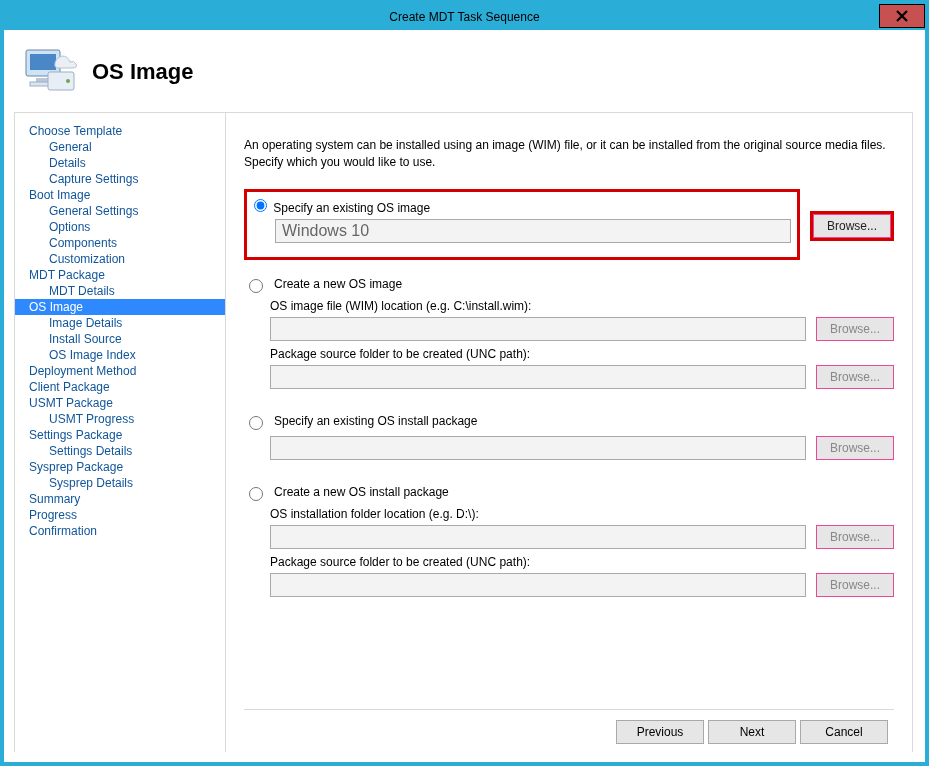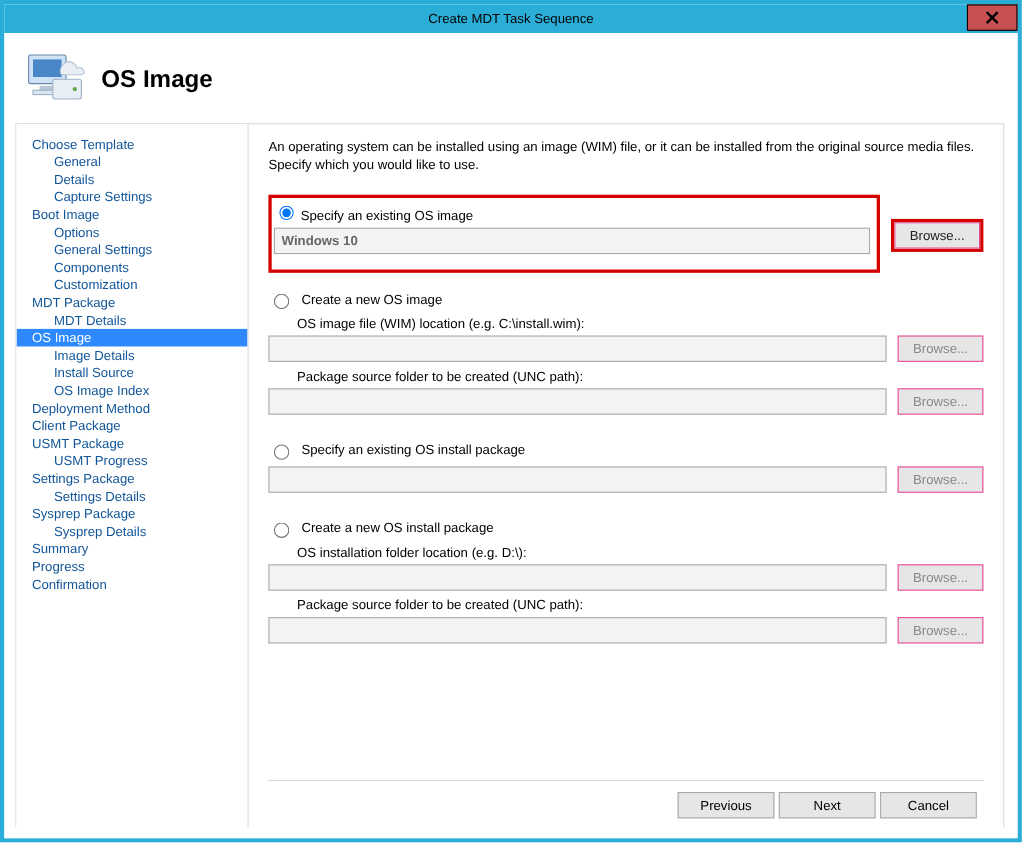--- a/index.html
+++ b/index.html
@@ -96,20 +96,21 @@
   flex: 1;
   padding: 12px 18px 8px 18px;
   font-size: 12px;
   color: #000;
   display: flex;
   flex-direction: column;
 }
 .intro {
   margin-bottom: 18px;
   line-height: 1.4;
+  margin-top: 12px;
 }
 .opt-block {
   margin-bottom: 18px;
 }
 .opt-block .radio-row {
   display: flex;
   align-items: center;
   gap: 8px;
   margin-bottom: 6px;
 }
@@ -126,23 +127,23 @@
 .field-label {
   margin: 6px 0 4px 26px;
 }
 .field-row .text-input {
   flex: 1;
   height: 22px;
   border: 1px solid #a9a9a9;
   background: #f3f3f3;
   padding: 0 6px;
   font-family: inherit;
-  font-size: 12px;
+  font-size: 16px;
   color: #666;
-  font-weight: bold;
+  margin-left: 26px;
 }
 .field-row .text-input.readonly {
   background: #f3f3f3;
 }
 .browse-btn {
   width: 78px;
   height: 24px;
   border: 1px solid #ec4899;
   background: #e6e6e6;
   font-family: inherit;
@@ -209,22 +210,22 @@
       <div class="page-title">OS Image</div>
     </div>
 
     <div class="content">
       <div class="sidebar" id="sidebar">
           <div class="top-item">Choose Template</div>
           <div class="sub-item">General</div>
           <div class="sub-item">Details</div>
           <div class="sub-item">Capture Settings</div>
           <div class="top-item">Boot Image</div>
+          <div class="sub-item">General Settings</div>
           <div class="sub-item">Options</div>
-          <div class="sub-item">General Settings</div>
           <div class="sub-item">Components</div>
           <div class="sub-item">Customization</div>
           <div class="top-item">MDT Package</div>
           <div class="sub-item">MDT Details</div>
           <div class="top-item selected">OS Image</div>
           <div class="sub-item">Image Details</div>
           <div class="sub-item">Install Source</div>
           <div class="sub-item">OS Image Index</div>
           <div class="top-item">Deployment Method</div>
           <div class="top-item">Client Package</div>

